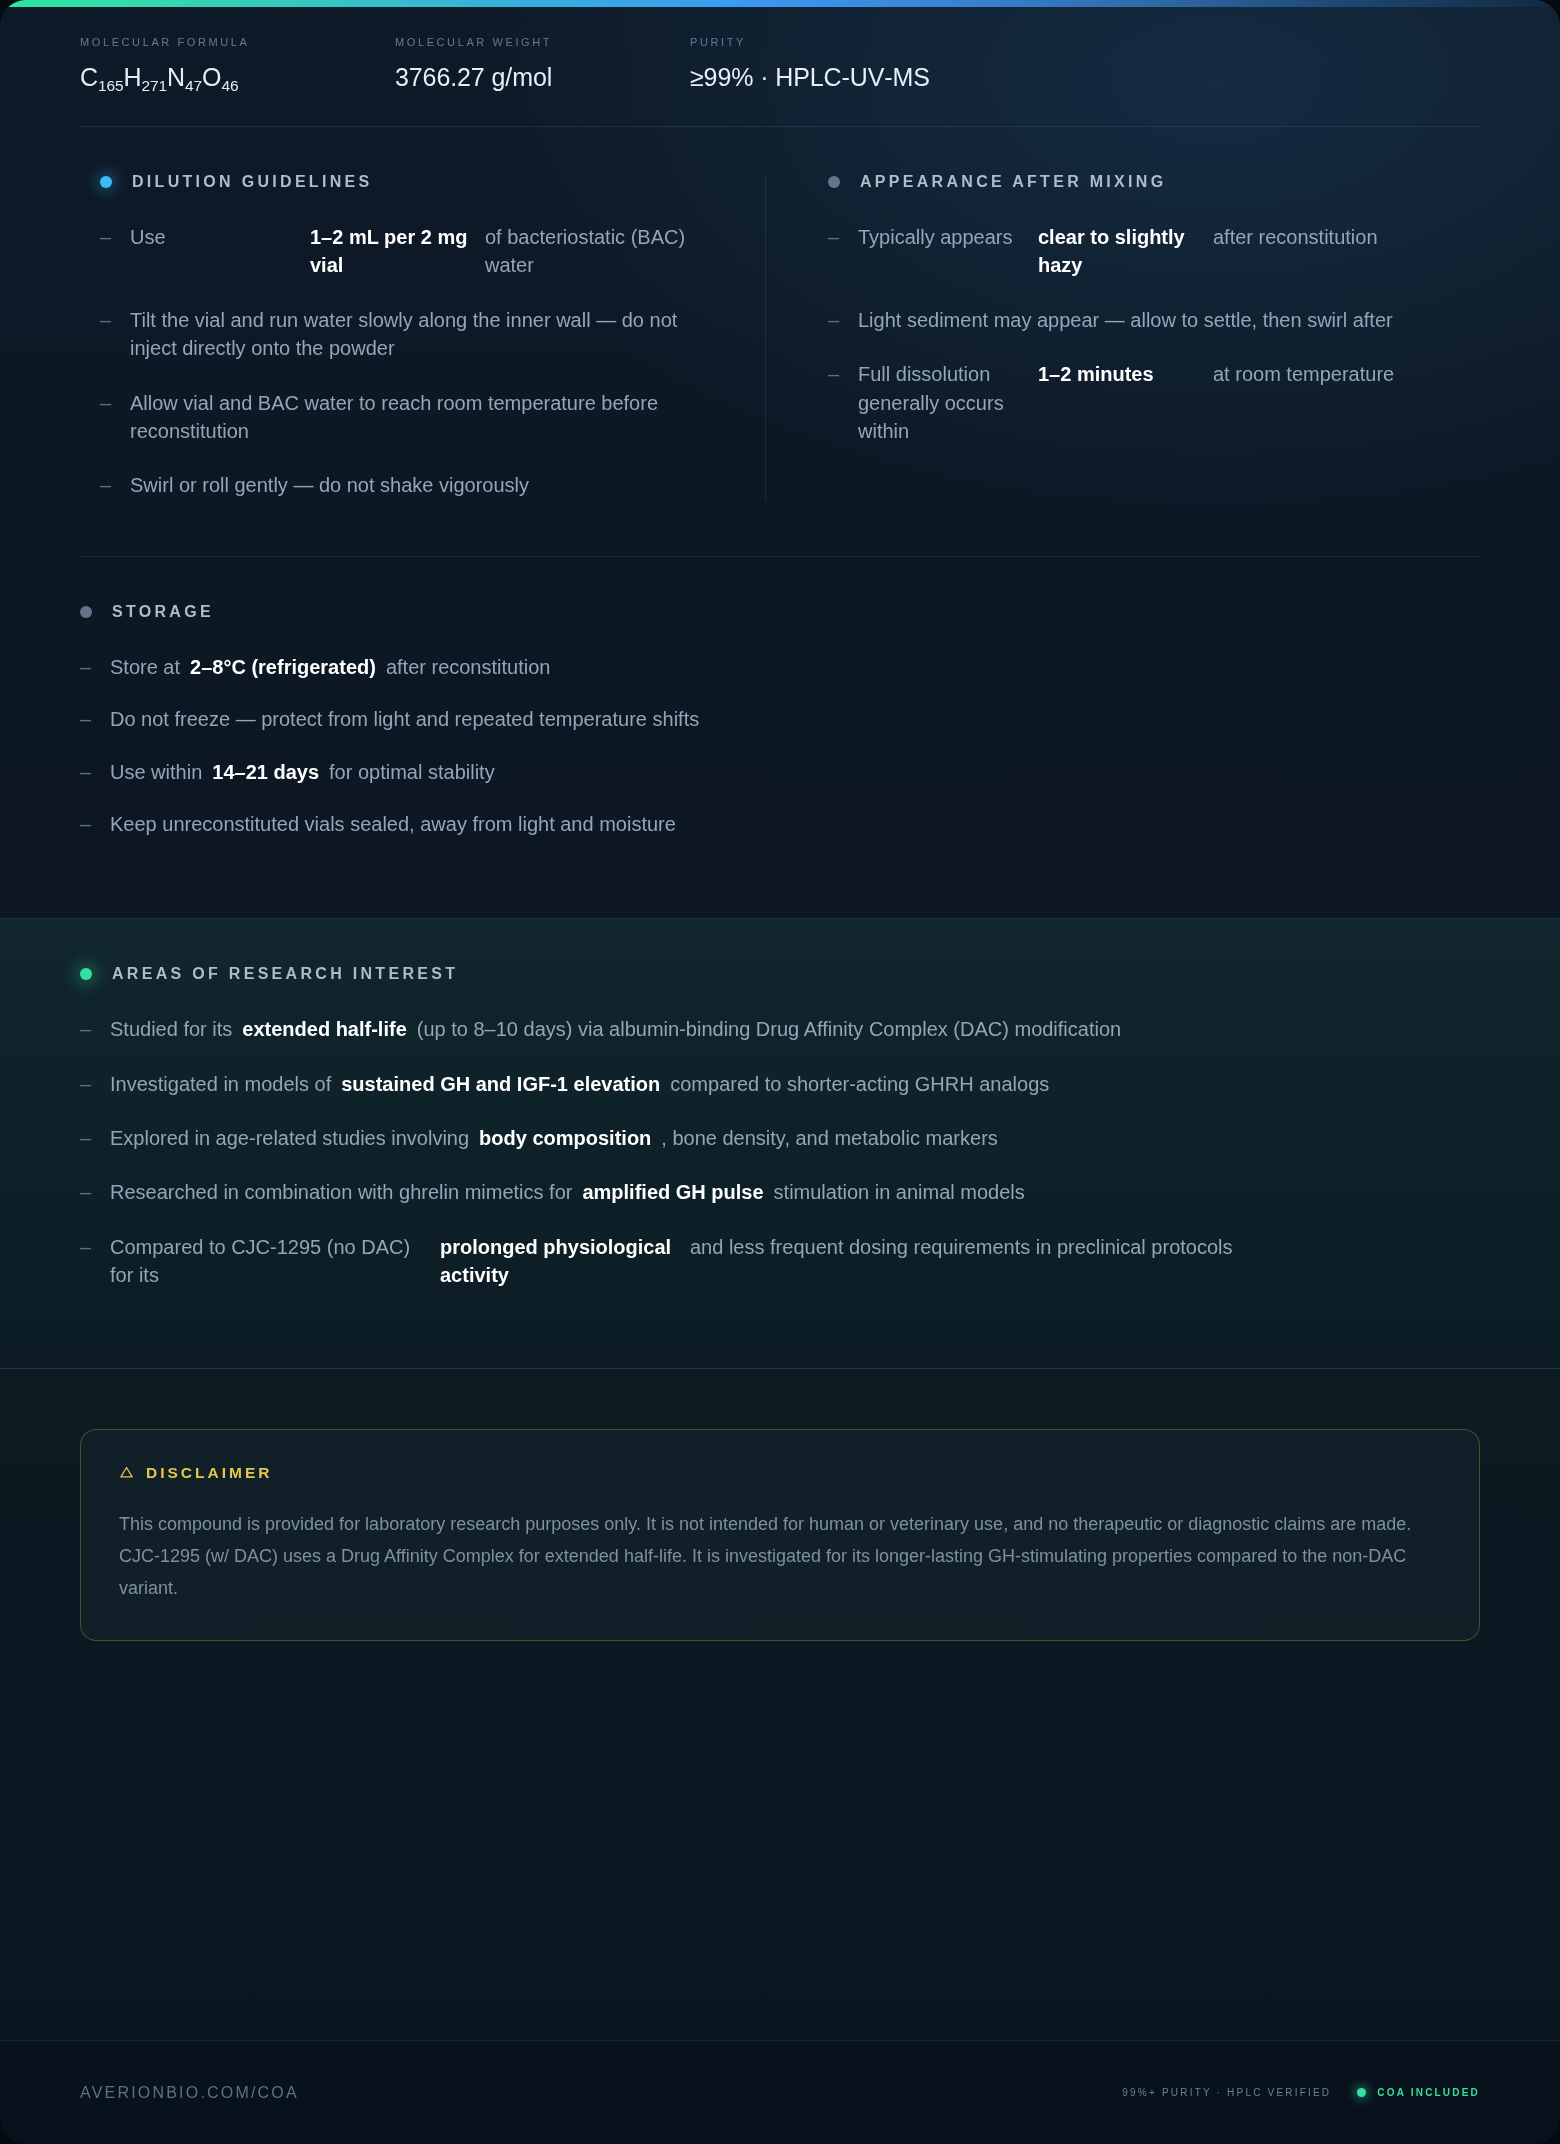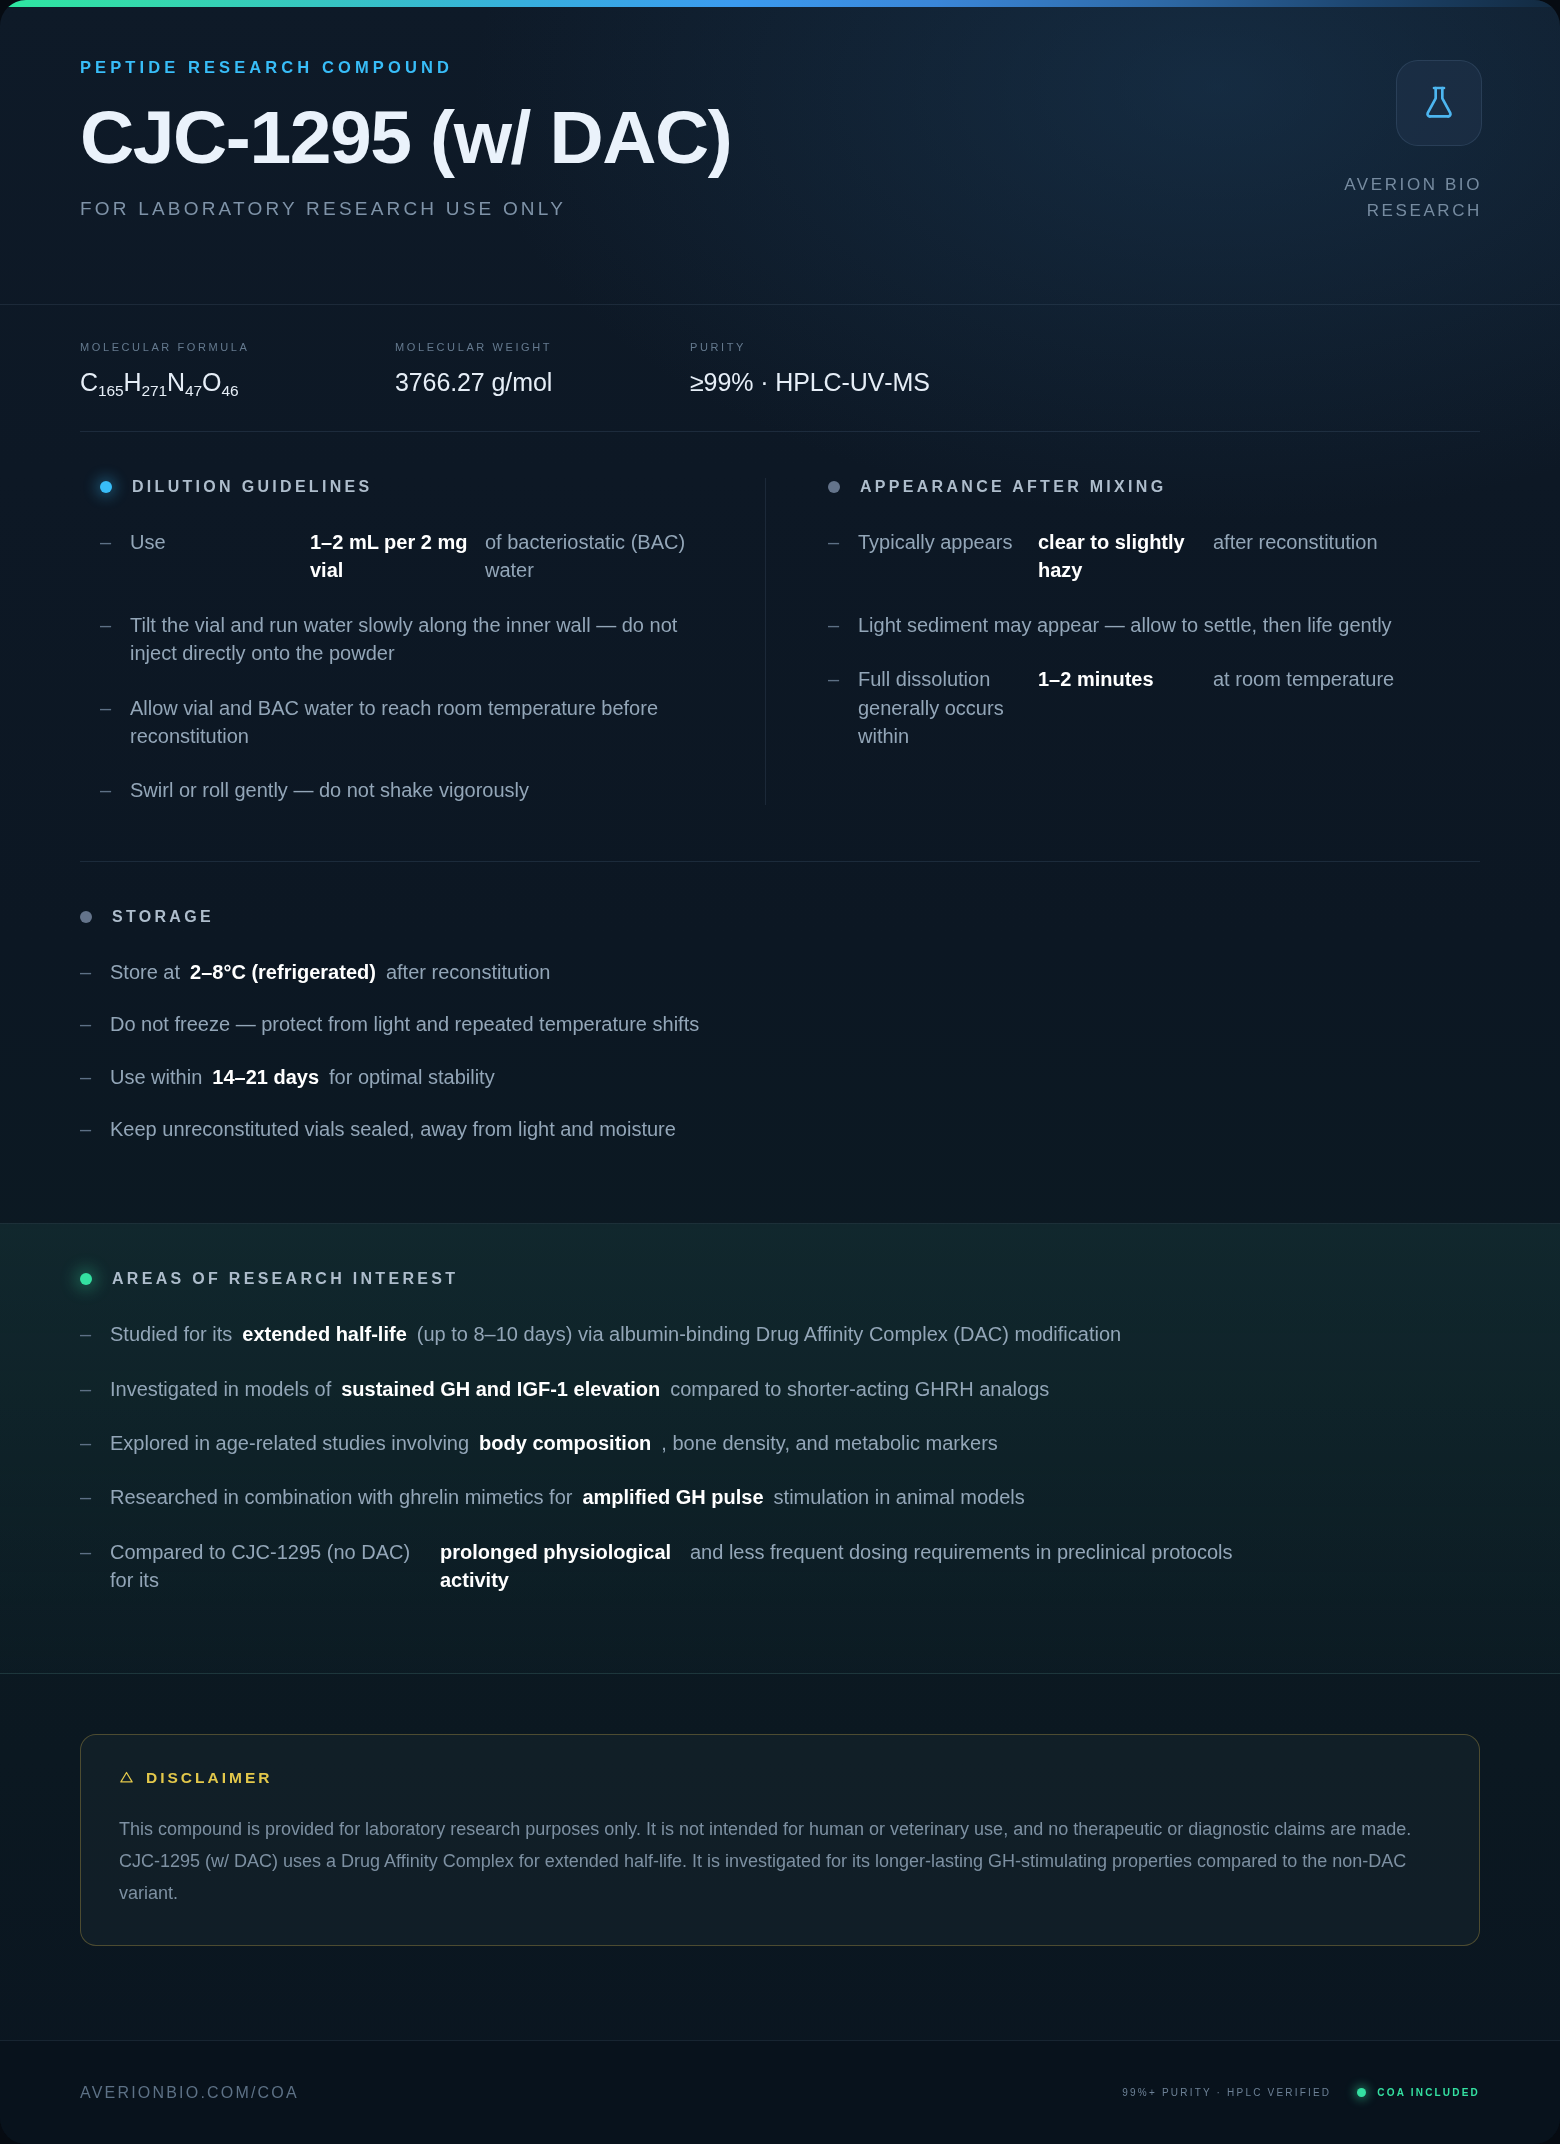--- a/index.html
+++ b/index.html
@@ -266,37 +266,20 @@
     box-shadow: 0 0 10px 3px rgba(52,224,161,0.40);
   }
 </style>
 </head>
 <body>
 
 <div class="card">
 
   <div class="topbar"></div>
 
-  <div class="header">
-    <div class="eyebrow">Peptide Research Compound</div>
-    <div class="title">CJC‑1295 (w/ DAC)</div>
-    <div class="subtitle">For Laboratory Research Use Only</div>
-
-    <div class="brand">
-      <div class="brand-logo">
-        <svg width="40" height="40" viewBox="0 0 24 24" fill="none" stroke="#4db6f0" stroke-width="1.6" stroke-linecap="round" stroke-linejoin="round">
-          <path d="M9 3h6"></path>
-          <path d="M10 3v6.2L5.2 18.1A1.4 1.4 0 0 0 6.4 20"></path>
-          <path d="M14 3v6.2l4.8 8.9A1.4 1.4 0 0 1 17.6 20"></path>
-          <path d="M6.4 20h11.2"></path>
-        </svg>
-      </div>
-      <div class="brand-name">Averion Bio Research</div>
-    </div>
-  </div>
 
   <div class="specs">
     <div class="spec">
       <div class="spec-label">Molecular Formula</div>
       <div class="spec-value" id="formula-value"><span>C</span><sub>165</sub><span>H</span><sub>271</sub><span>N</span><sub>47</sub><span>O</span><sub>46</sub></div>
     </div>
     <div class="spec">
       <div class="spec-label">Molecular Weight</div>
       <div class="spec-value">3766.27 g/mol</div>
     </div>
@@ -351,21 +334,21 @@
             <span class="txt">
               <span class="grid-row">
                 <span class="gr-a" style="flex: 0 0 180px; padding-right: 14px;">Typically appears</span>
                 <span class="gr-b" style="flex: 0 0 175px; padding-right: 14px;">clear to slightly hazy</span>
                 <span class="gr-c" style="flex: 1 1 auto; padding-right: 0px;">after reconstitution</span>
               </span>
             </span>
           </li>
           <li>
             <span class="dash">–</span>
-            <span class="txt">Light sediment may appear — allow to settle, then life gently</span>
+            <span class="txt">Light sediment may appear — allow to settle, then swirl after</span>
           </li>
           <li>
             <span class="dash">–</span>
             <span class="txt">
               <span class="grid-row">
                 <span class="gr-a" style="flex: 0 0 180px; padding-right: 14px;">Full dissolution generally occurs within</span>
                 <span class="gr-b" style="flex: 0 0 175px; padding-right: 14px;">1–2 minutes</span>
                 <span class="gr-c" style="flex: 1 1 auto; padding-right: 0px;">at room temperature</span>
               </span>
             </span>

